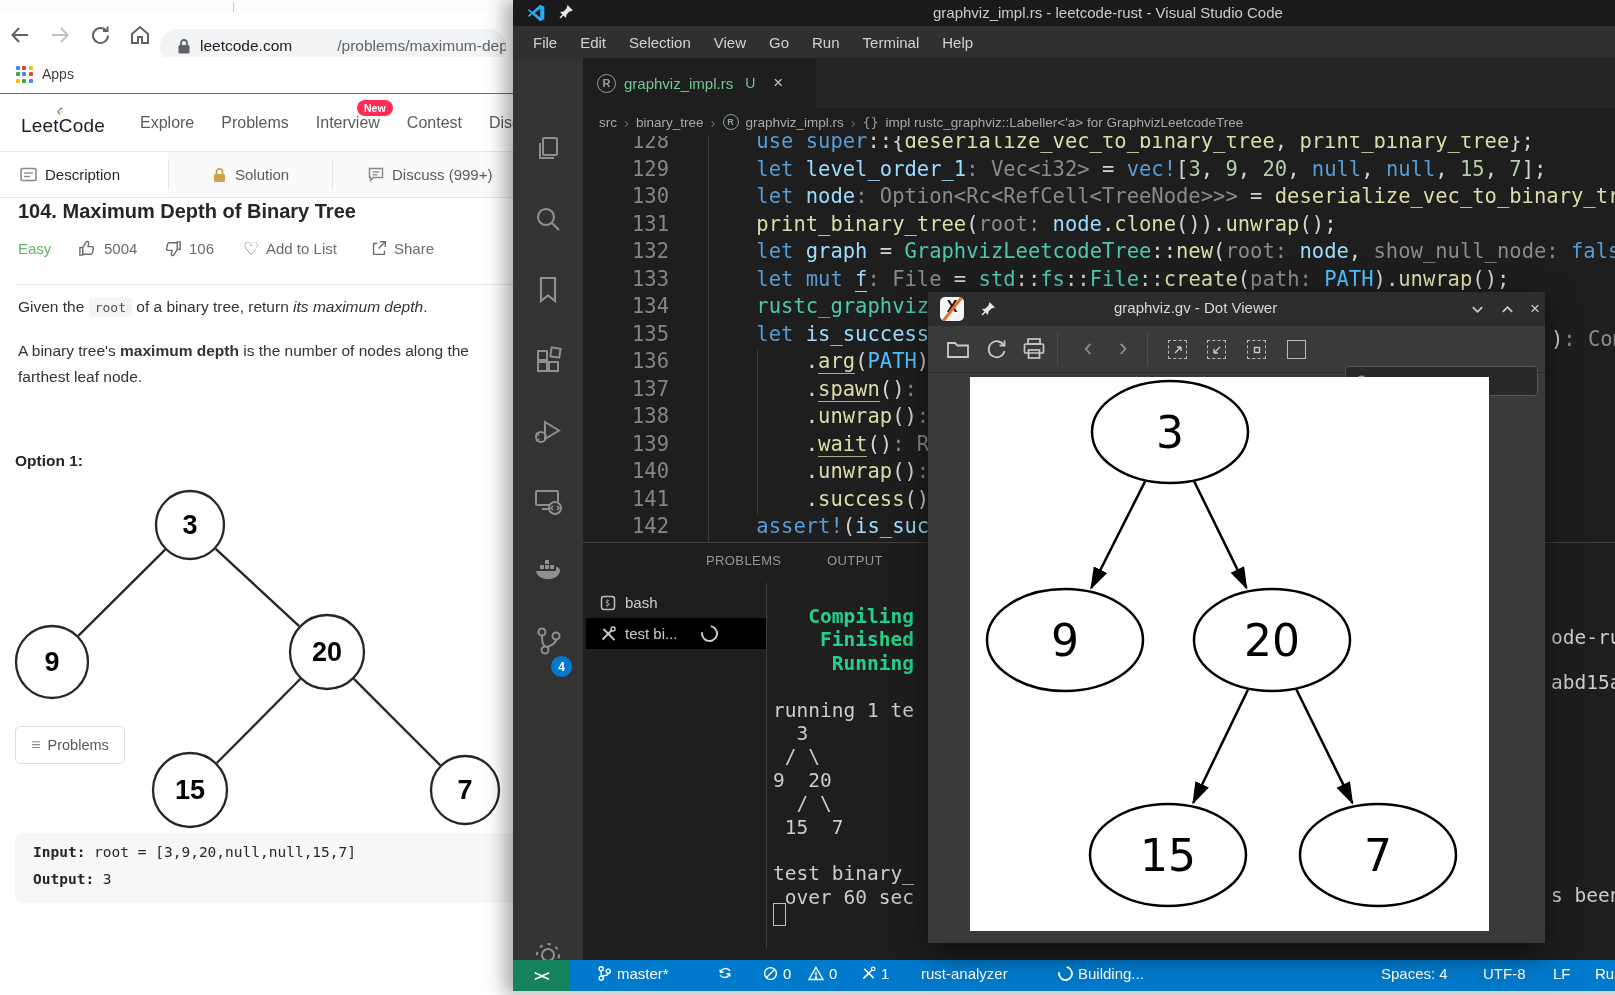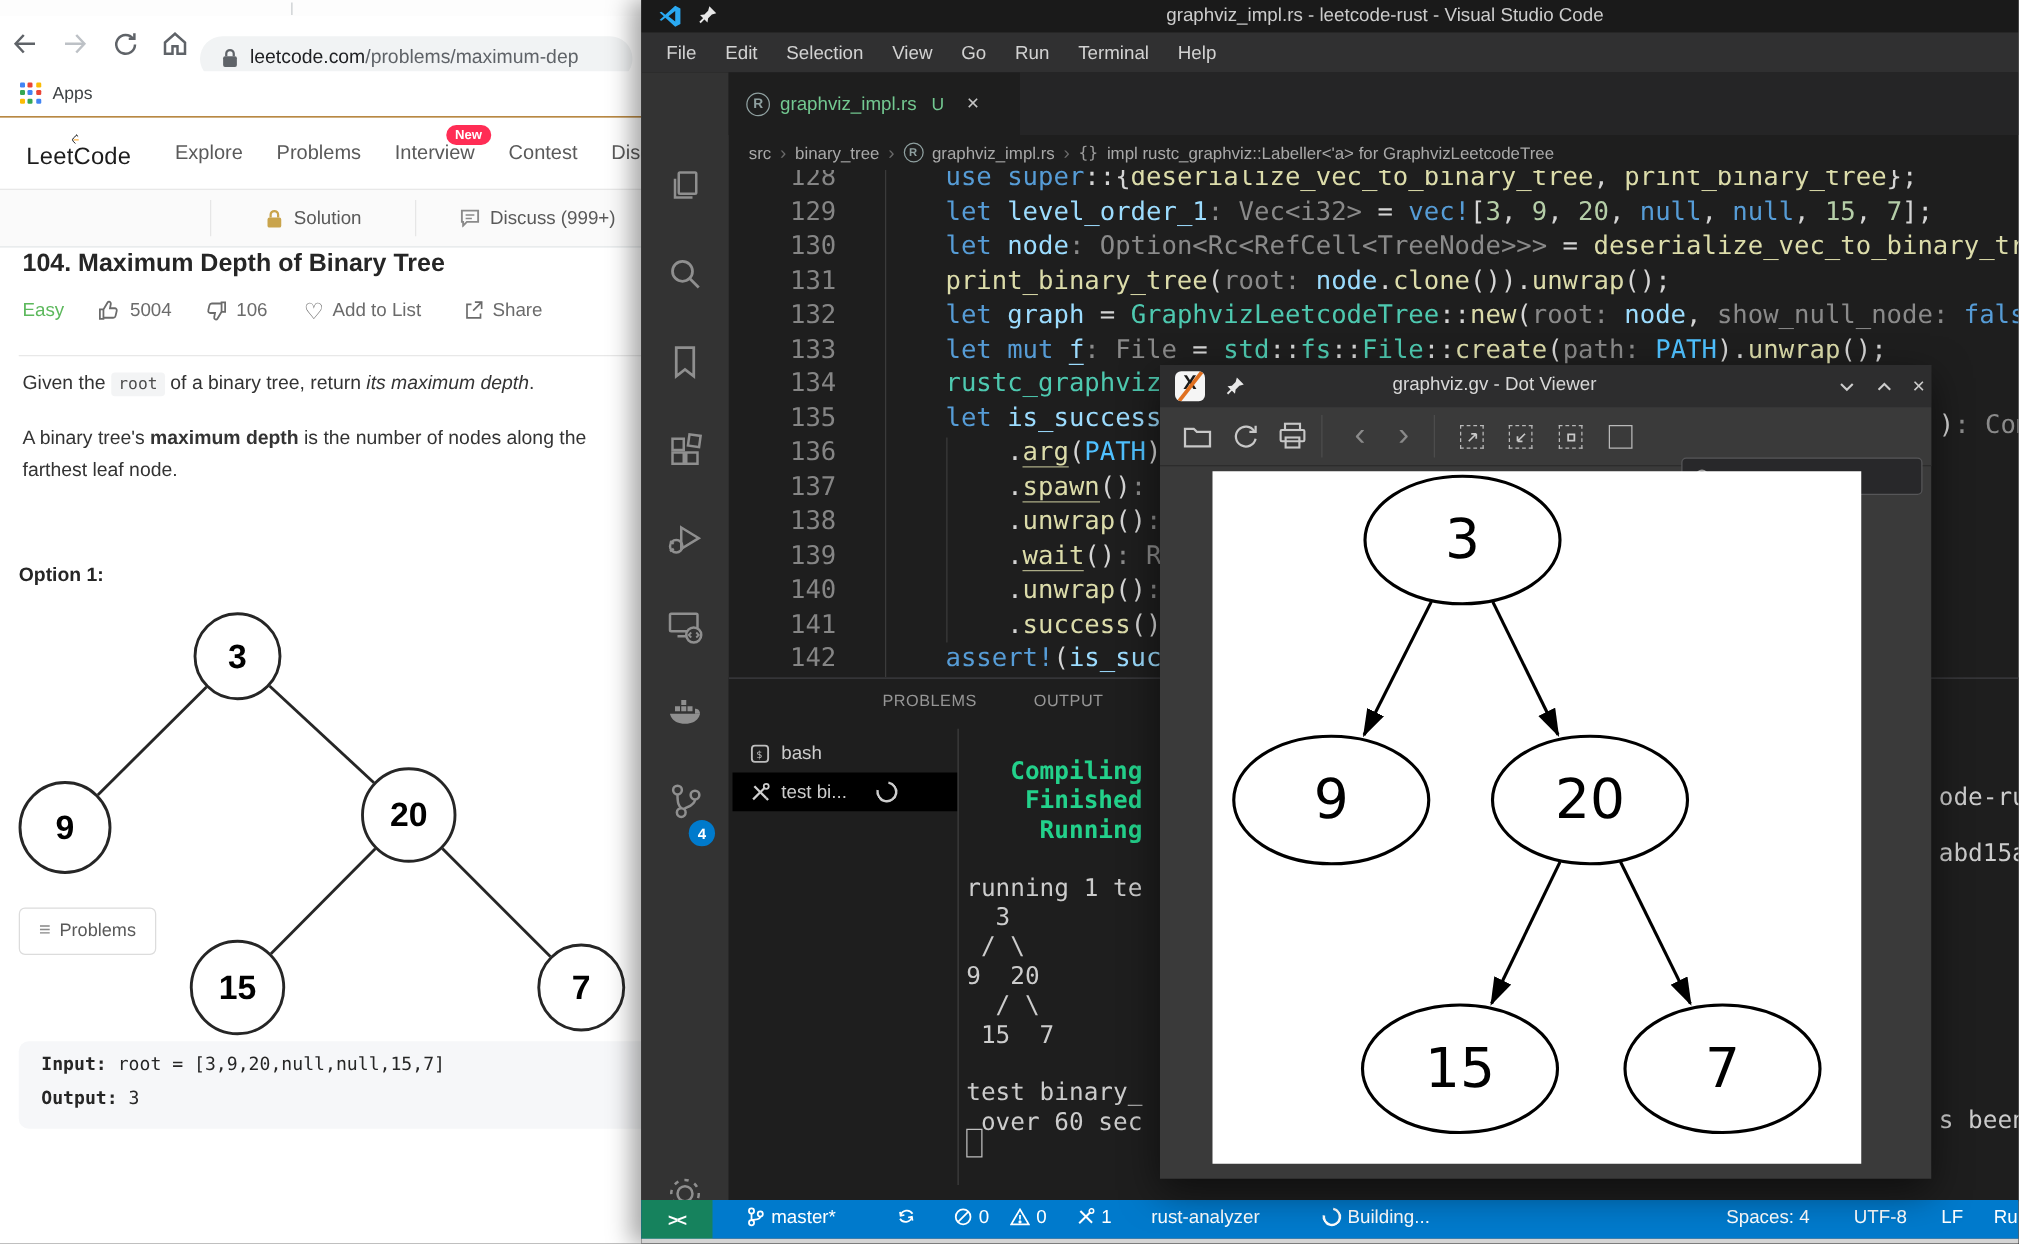--- a/index.html
+++ b/index.html
@@ -5,22 +5,22 @@
   html,body{margin:0;padding:0;background:#000;}
   #root{position:relative;width:1615px;height:995px;font-family:"Liberation Sans",sans-serif;overflow:hidden;background:#fff;}
   
   .browser{position:absolute;left:0;top:0;width:513px;height:995px;background:#fff;overflow:hidden;}
   .tabstrip{position:absolute;left:0;top:0;width:513px;height:13px;background:#fdfdfd;}
   .tabstrip .tabdiv{position:absolute;left:233px;top:2px;width:1px;height:10px;background:#c8cbce;}
   .btoolbar{position:absolute;left:0;top:13px;width:513px;height:44px;background:#fff;}
   .bt-icon{position:absolute;top:10px;width:24px;height:24px;}
   .urlpill{position:absolute;left:160px;top:16px;width:346px;height:36px;border-radius:18px;background:#f1f3f4;overflow:hidden;}
   .urltext{position:absolute;left:40px;top:8px;font-size:15.5px;color:#202124;white-space:nowrap;}
-  .urltext .path{color:#5f6368;}
-  .bookmarks{position:absolute;left:0;top:57px;width:513px;height:36px;background:#fff;border-bottom:3px solid #a16207;}
+  .urltext .path{color:#5f6368;margin-left:45px;}
+  .bookmarks{position:absolute;left:0;top:57px;width:513px;height:36px;background:#fff;border-bottom:1px solid #a16207;}
   .appsgrid{position:absolute;left:16px;top:9px;width:17px;height:17px;display:grid;grid-template-columns:repeat(3,1fr);gap:2px;}
   .appsgrid i{width:4px;height:4px;border-radius:1px;}
   .appslabel{position:absolute;left:42px;top:9px;font-size:14px;color:#3c4043;}
   .lcnav{position:absolute;left:0;top:94px;width:513px;height:57px;background:#fff;}
   .lclogo{position:absolute;left:14px;top:13px;height:30px;display:flex;align-items:center;flex-direction:column;}
   .lcword{font-size:19px;color:#1c1c1c;font-weight:500;margin-left:7px;letter-spacing:.2px;}
   .lc-nav-items{position:absolute;left:140px;top:0;height:57px;display:flex;align-items:center;gap:27px;}
   .lc-nav-item{font-size:16px;color:#5a5a5a;white-space:nowrap;}
   .newbadge{position:absolute;left:357px;top:6px;background:#ff2d55;color:#fff;font-size:10.5px;font-weight:bold;padding:2px 7px;border-radius:9px;}
   .lctabs{position:absolute;left:0;top:151px;width:513px;height:45px;background:#fafafa;border-top:1px solid #e8e8e8;border-bottom:1px solid #e4e7e9;}
@@ -176,20 +176,28 @@
           <div class="lc-nav-item">Explore</div>
           <div class="lc-nav-item">Problems</div>
           <div class="lc-nav-item">Interview</div>
           <div class="lc-nav-item">Contest</div>
           <div class="lc-nav-item">Discuss</div>
         </div>
       <span class="newbadge">New</span>
     </div>
 
     <div class="lctabs">
+      <div class="lctab active" style="left:0;width:168px;padding-left:20px;box-sizing:border-box">
+        <svg width="17" height="15" viewBox="0 0 17 15">
+            <rect x="1" y="1.5" width="15" height="12" rx="1.5" fill="none" stroke="#8a8a8a" stroke-width="1.6"></rect>
+            <line x1="4" y1="6" x2="13" y2="6" stroke="#8a8a8a" stroke-width="1.4"></line>
+            <line x1="4" y1="9.5" x2="10" y2="9.5" stroke="#8a8a8a" stroke-width="1.4"></line>
+          </svg>
+        <span>Description</span>
+      </div>
       <div class="lctab" style="left:212px">
         <svg width="15" height="16" viewBox="0 0 15 16">
             <rect x="2" y="7" width="11" height="8" rx="1.5" fill="#c9a44c"></rect>
             <path d="M4.5 7 V4.8 a3 3 0 0 1 6 0 V7" fill="none" stroke="#c9a44c" stroke-width="1.8"></path>
           </svg>
         <span>Solution</span>
       </div>
       <div class="lctab" style="left:368px">
         <svg width="16" height="15" viewBox="0 0 16 15">
             <path d="M1.5 1.5 h13 v9 h-9 l-3 3 v-3 h-1 z" fill="none" stroke="#8a8a8a" stroke-width="1.5"></path>

